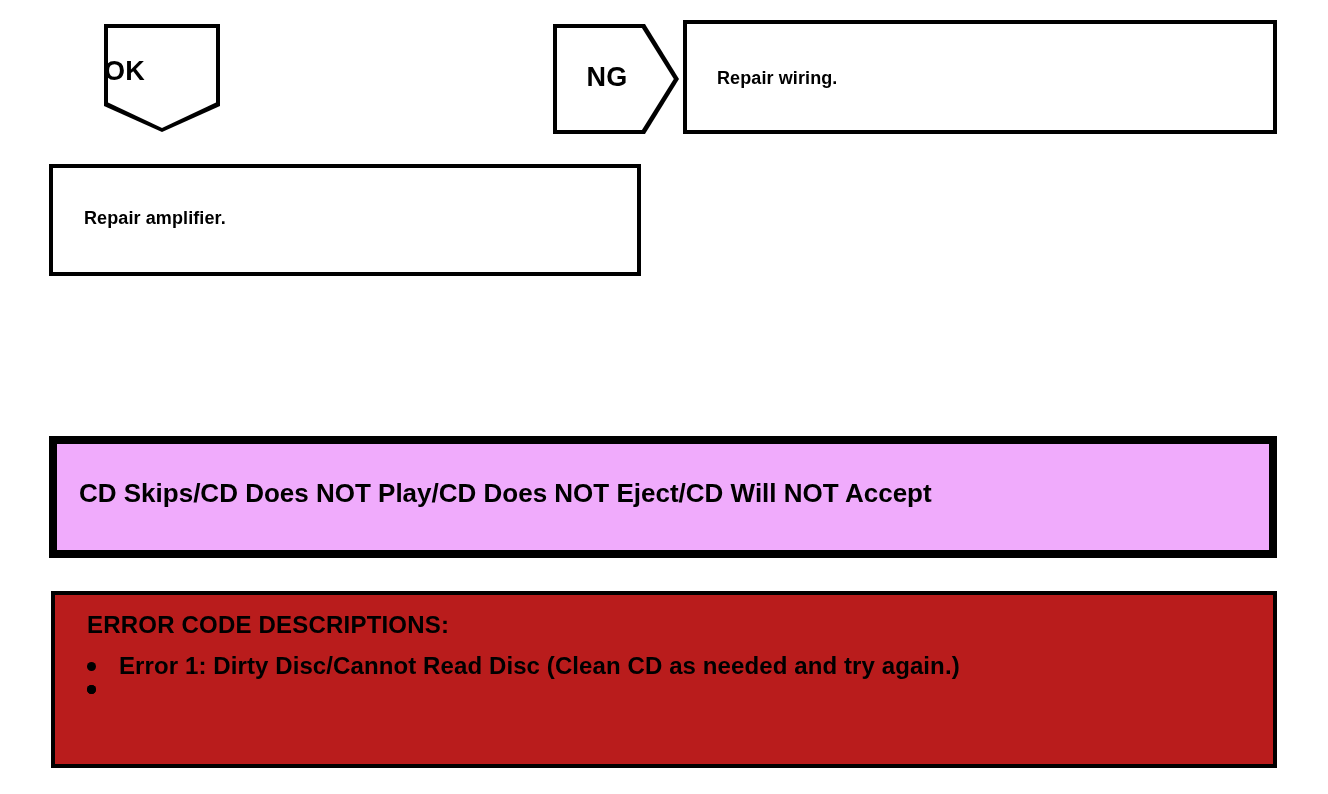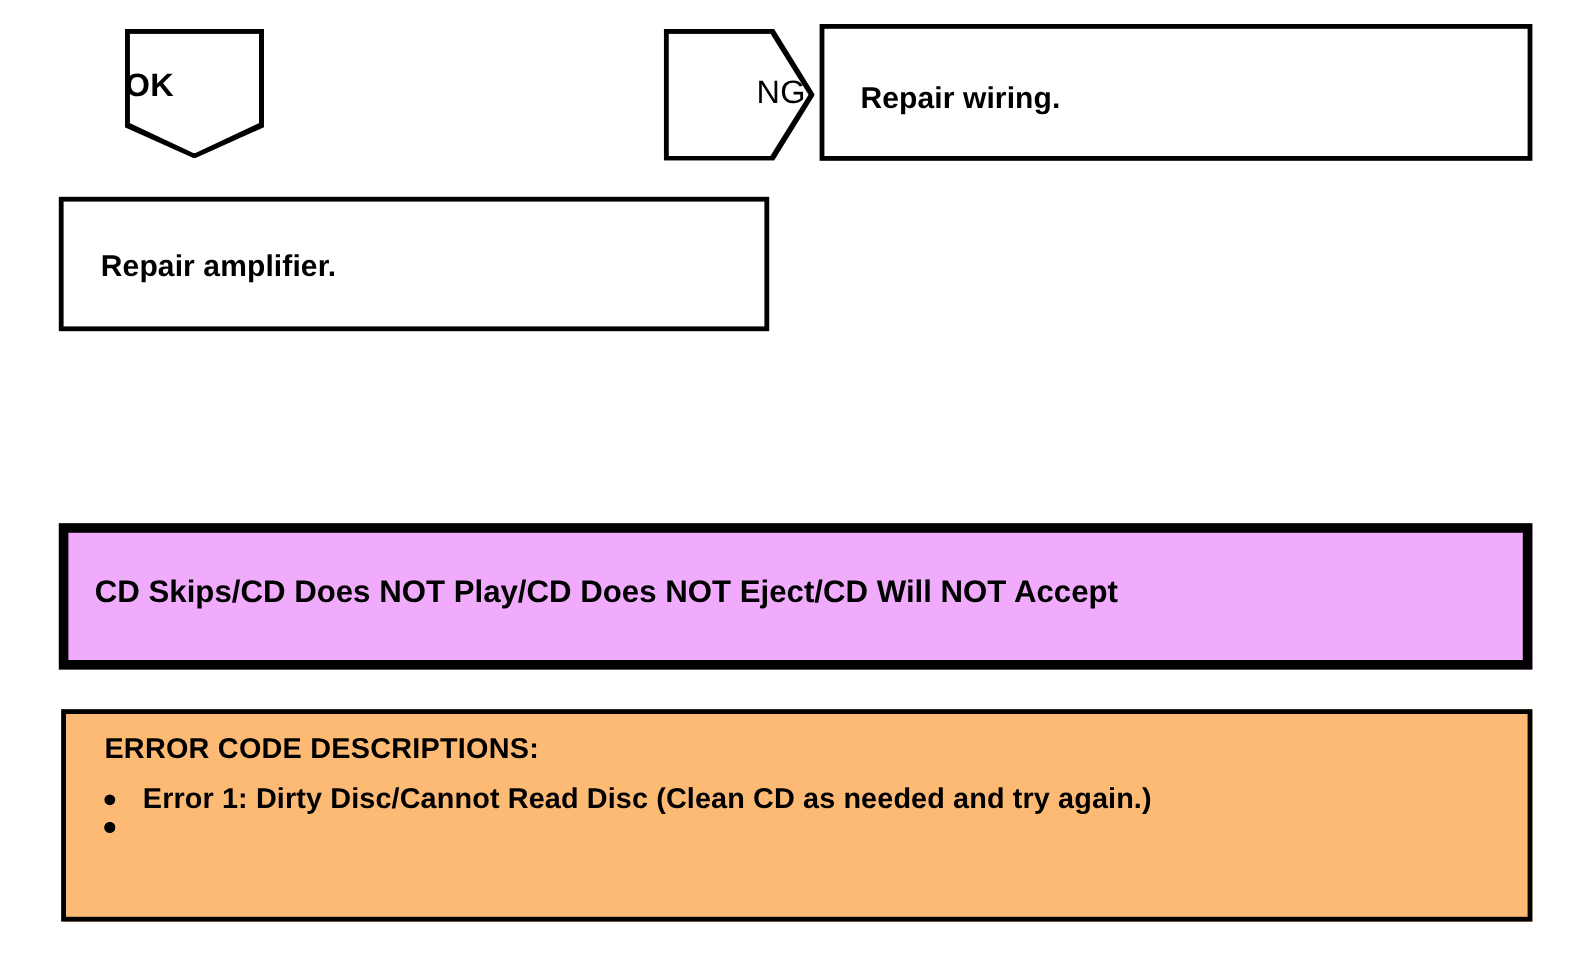--- a/index.html
+++ b/index.html
@@ -79,36 +79,35 @@
     -webkit-clip-path: polygon(0 0, 72% 0, 99% 50%, 72% 100%, 0 100%);
     clip-path: polygon(0 0, 72% 0, 99% 50%, 72% 100%, 0 100%);
   }
   .pent-right .tag-text {
     position: absolute;
     left: 0;
     top: 40px;
     width: 108px;
     text-align: center;
     font-size: 27px;
-    font-weight: normal;
+    font-weight: bold;
     letter-spacing: 0.3px;
     line-height: 1;
-    padding-left: 44px;
   }
 
   
   .box {
     position: absolute;
     box-sizing: border-box;
     background: #ffffff;
     border: 4px solid #000000;
   }
   .box .box-text {
     position: absolute;
-    font-size: 25px;
+    font-size: 18px;
     font-weight: bold;
     line-height: 1.15;
     letter-spacing: 0.1px;
     white-space: nowrap;
   }
 
   #repair-wiring-box {
     left: 683px;
     top: 20px;
     width: 594px;
@@ -153,21 +152,21 @@
   }
 
   
   #error-codes-box {
     position: absolute;
     box-sizing: border-box;
     left: 51px;
     top: 591px;
     width: 1226px;
     height: 177px;
-    background: #fdba74;
+    background: #b91c1c;
     border: 4px solid #000000;
   }
   #error-codes-box .panel-heading {
     position: absolute;
     left: 32px;
     top: 18px;
     font-size: 24px;
     font-weight: bold;
     letter-spacing: 0.2px;
     white-space: nowrap;

